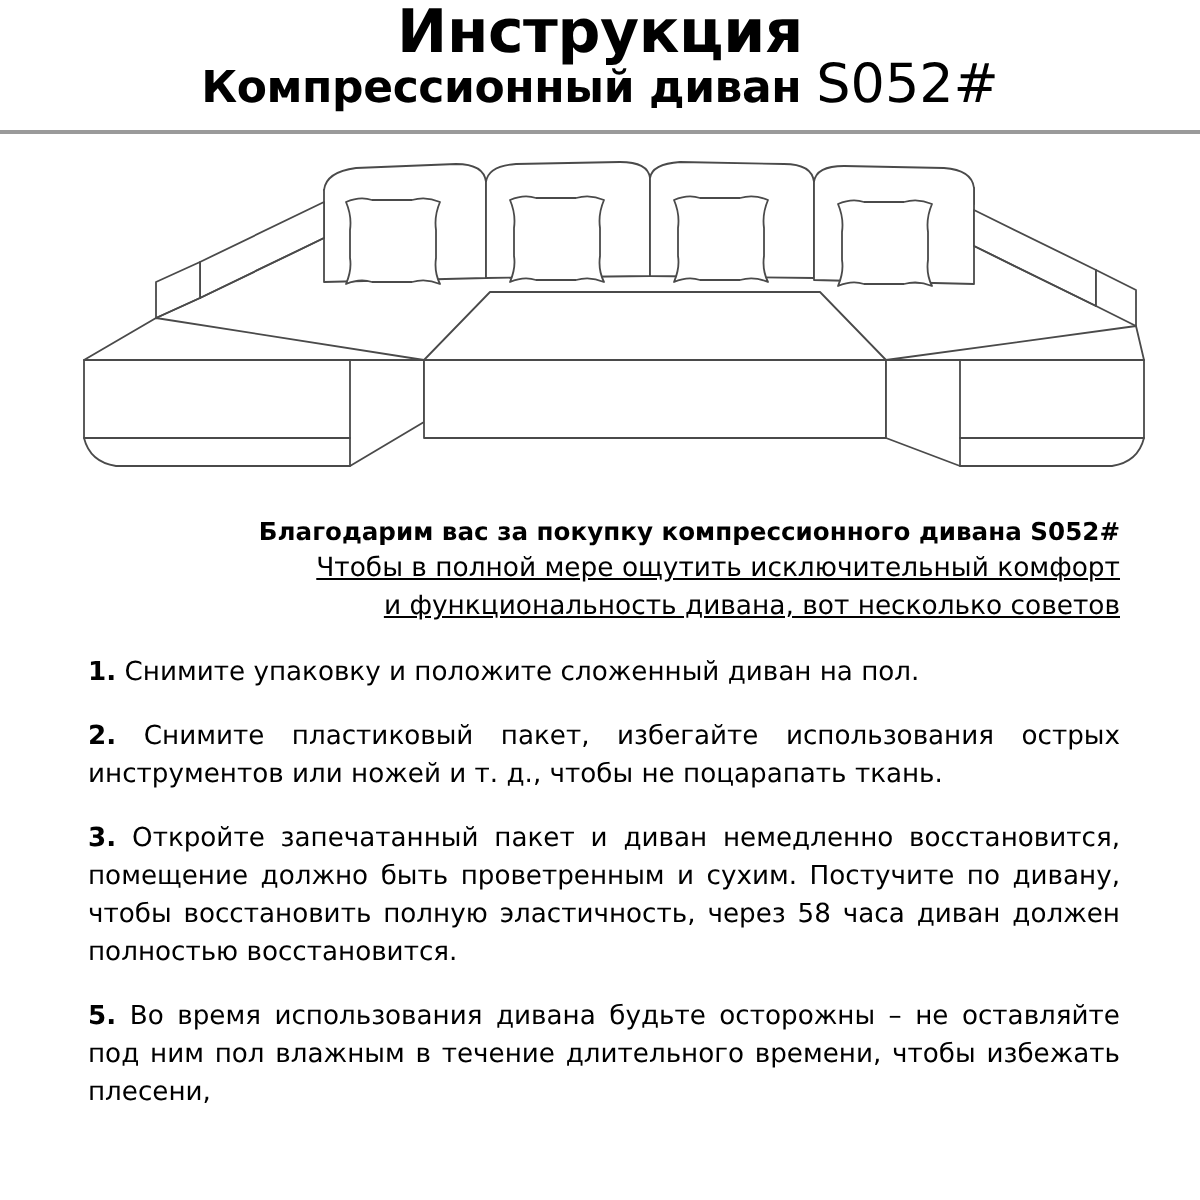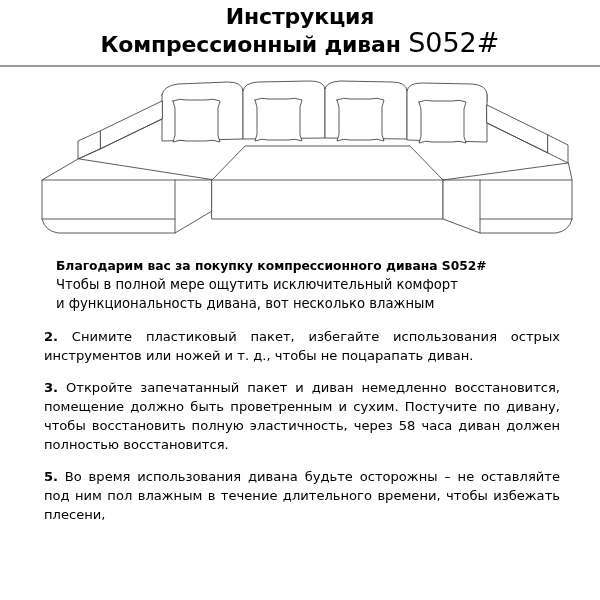--- a/index.html
+++ b/index.html
@@ -16,21 +16,21 @@
     color: #000000;
     position: relative;
   }
 
   
   .header {
     padding-top: 4px;
     text-align: center;
   }
   .title-line-1 {
-    font-size: 22px;
+    font-size: 30px;
     font-weight: bold;
     line-height: 25px;
     letter-spacing: -0.2px;
   }
   .title-line-2 {
     font-size: 22px;
     font-weight: bold;
     line-height: 28px;
     letter-spacing: -0.2px;
     white-space: nowrap;
@@ -49,37 +49,38 @@
 
   
   .illustration {
     width: 600px;
     height: 180px;
     display: block;
   }
 
   
   .intro {
-    text-align: left;
+    text-align: right;
     margin-top: 10px;
-    padding: 0 56px;
+    padding: 0 40px;
   }
   .intro-heading {
     font-size: 12.3px;
     font-weight: bold;
     line-height: 18px;
     white-space: nowrap;
   }
   .intro-body {
     font-size: 13.2px;
     font-weight: normal;
     line-height: 19px;
   }
   .intro-body div {
     white-space: nowrap;
+    text-decoration: underline;
   }
 
   
   .steps {
     margin-top: 14px;
     padding: 0 40px 0 44px;
   }
   .step {
     font-size: 13.1px;
     line-height: 19px;
@@ -165,28 +166,32 @@
       <path d="M42,152 L175,152"></path>
       <path d="M480,152 L572,152"></path>
     </g>
   </g>
 </svg>
 
 <div class="intro">
   <div class="intro-heading">Благодарим вас за покупку компрессионного дивана S052#</div>
   <div class="intro-body">
     <div>Чтобы в полной мере ощутить исключительный комфорт</div>
-    <div>и функциональность дивана, вот несколько влажным</div>
+    <div>и функциональность дивана, вот несколько советов</div>
   </div>
 </div>
 
 <div class="steps">
   <p class="step">
+    <span class="step-num">1.</span>
+    <span>Снимите упаковку и положите сложенный диван на пол.</span>
+  </p>
+  <p class="step">
     <span class="step-num">2.</span>
-    <span>Снимите пластиковый пакет, избегайте использования острых инструментов или ножей и т. д., чтобы не поцарапать диван.</span>
+    <span>Снимите пластиковый пакет, избегайте использования острых инструментов или ножей и т. д., чтобы не поцарапать ткань.</span>
   </p>
   <p class="step">
     <span class="step-num">3.</span>
     <span>Откройте запечатанный пакет и диван немедленно восстановится, помещение должно быть проветренным и сухим. Постучите по дивану, чтобы восстановить полную эластичность, через 58 часа диван должен полностью восстановится.</span>
   </p>
   <p class="step">
     <span class="step-num">5.</span>
     <span>Во время использования дивана будьте осторожны – не оставляйте под ним пол влажным в течение длительного времени, чтобы избежать плесени,</span>
   </p>
 </div>

